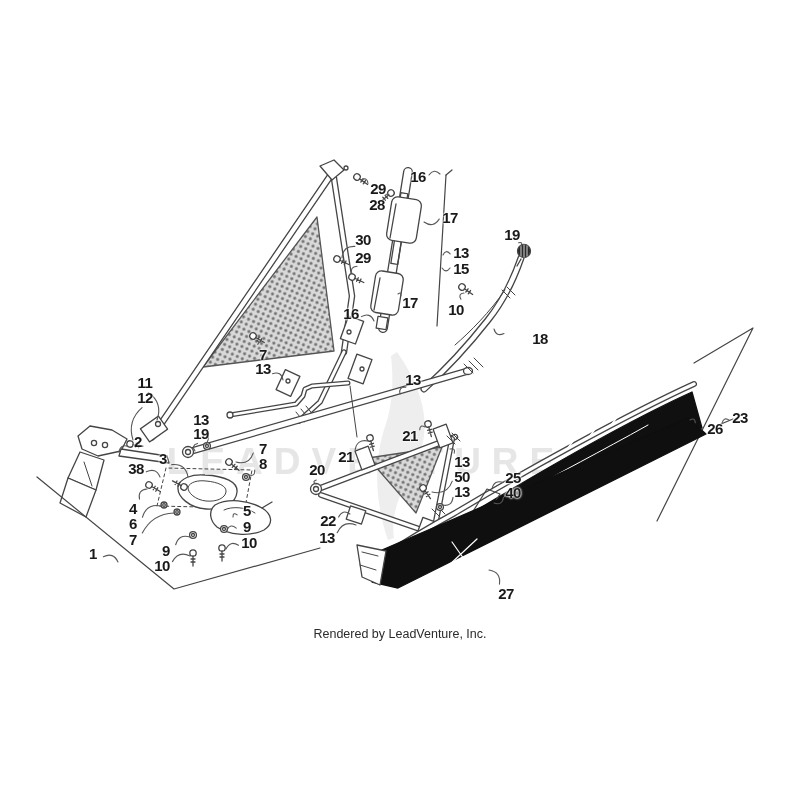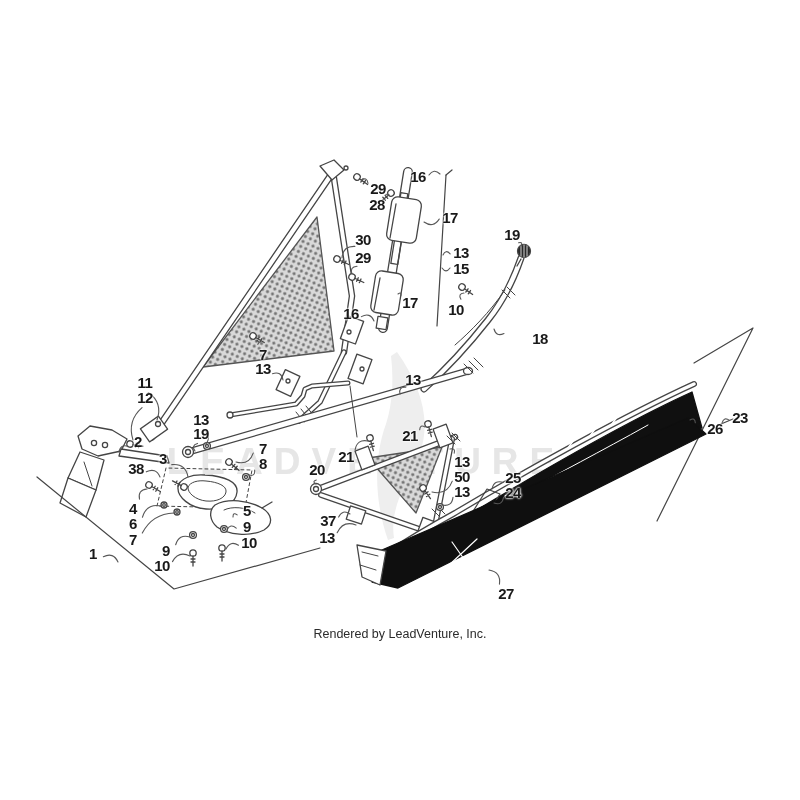--- a/index.html
+++ b/index.html
@@ -313,23 +313,23 @@
       <div class="callout" style="left: 247px; top: 510px;">5</div>
       <div class="callout" style="left: 247px; top: 526px;">9</div>
       <div class="callout" style="left: 249px; top: 542px;">10</div>
       <div class="callout" style="left: 413px; top: 379px;">13</div>
       <div class="callout" style="left: 410px; top: 435px;">21</div>
       <div class="callout" style="left: 346px; top: 456px;">21</div>
       <div class="callout" style="left: 317px; top: 469px;">20</div>
       <div class="callout" style="left: 462px; top: 461px;">13</div>
       <div class="callout" style="left: 462px; top: 476px;">50</div>
       <div class="callout" style="left: 462px; top: 491px;">13</div>
-      <div class="callout" style="left: 328px; top: 520px;">37</div>
+      <div class="callout" style="left: 328px; top: 520px;">22</div>
       <div class="callout" style="left: 327px; top: 537px;">13</div>
       <div class="callout" style="left: 513px; top: 477px;">25</div>
-      <div class="callout" style="left: 513px; top: 492px;">24</div>
+      <div class="callout" style="left: 513px; top: 492px;">40</div>
       <div class="callout" style="left: 506px; top: 593px;">27</div>
       <div class="callout" style="left: 705px; top: 428px; padding-left: 20px;">26</div>
       <div class="callout" style="left: 740px; top: 417px;">23</div>
     </div>
 
   <div class="footer">Rendered by LeadVenture, Inc.</div>
 </div>
 
 </body></html>

